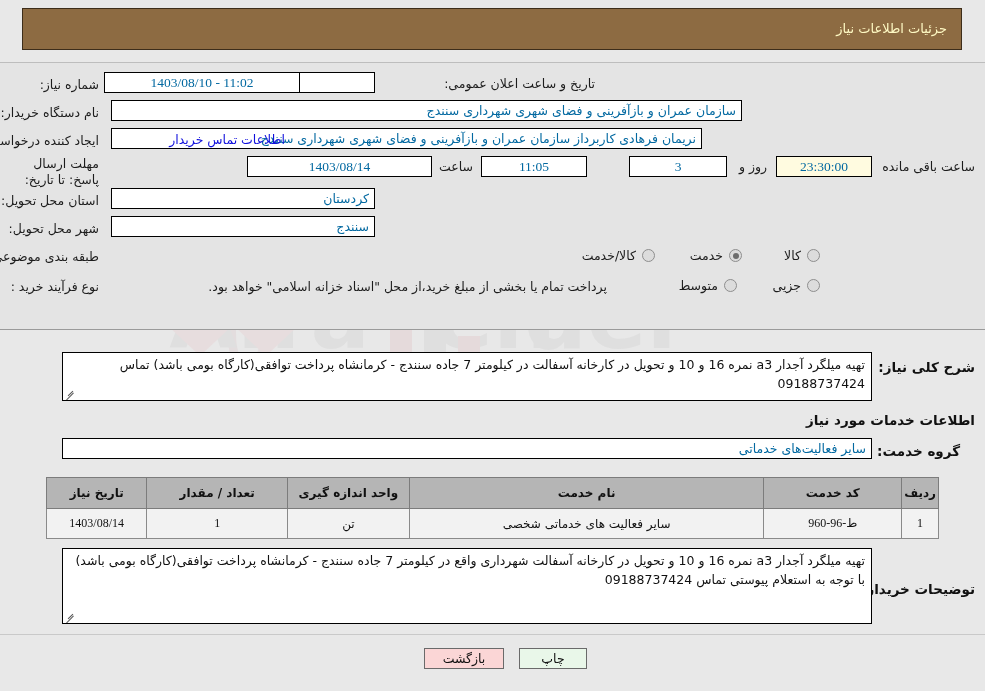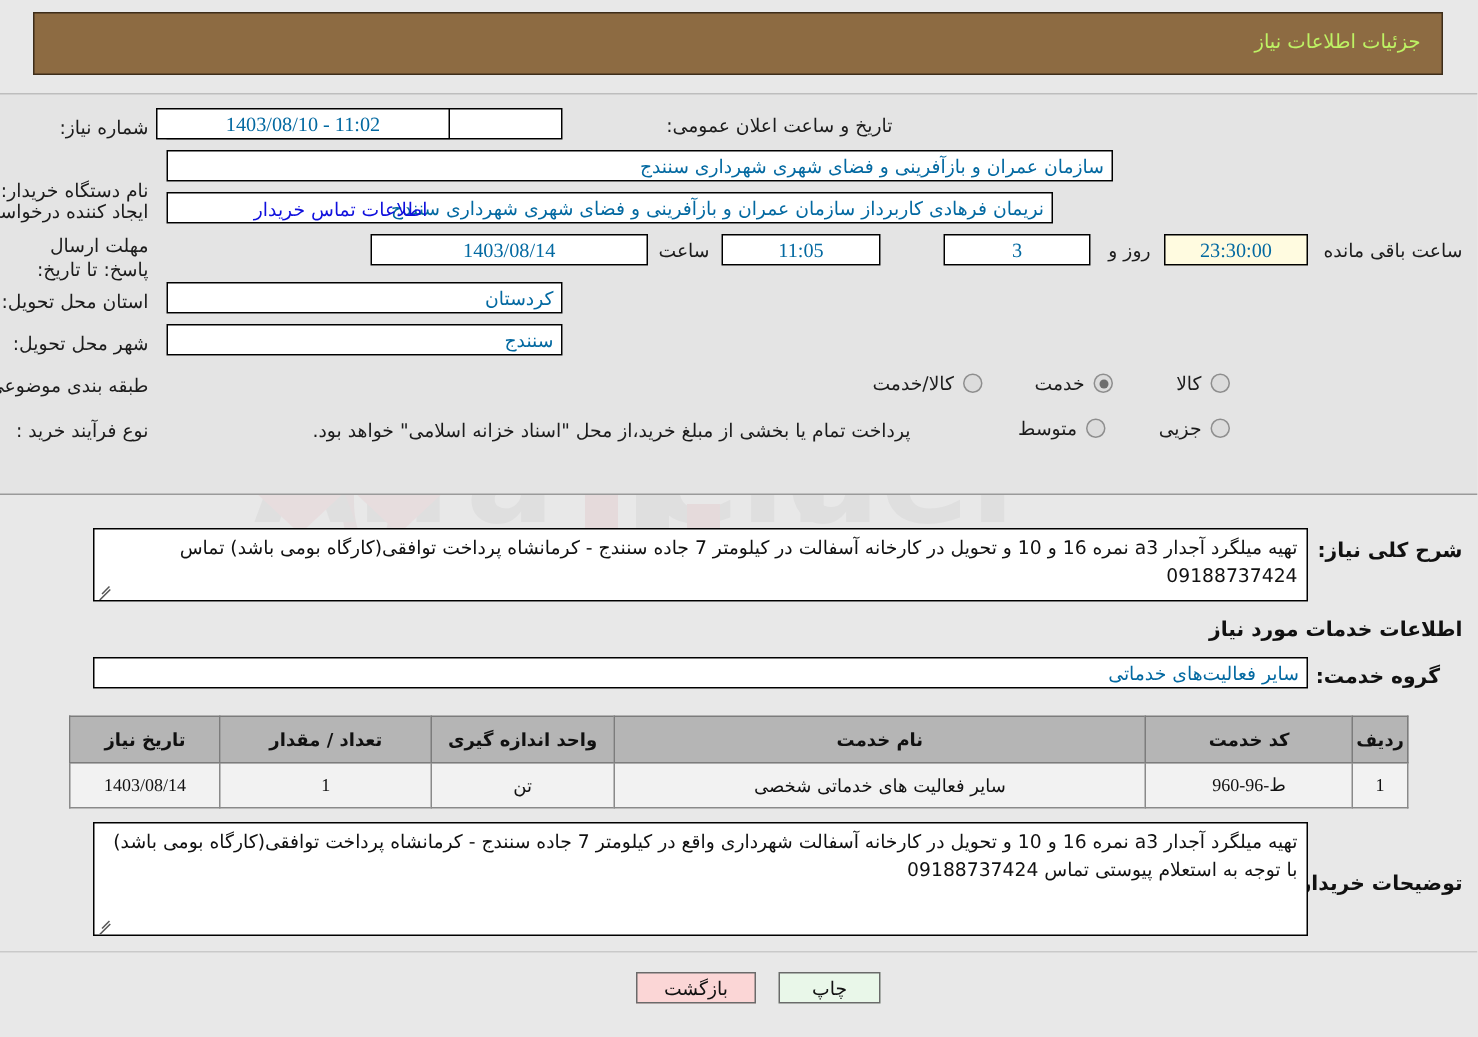--- a/index.html
+++ b/index.html
@@ -34,21 +34,21 @@
     position: absolute;
     left: 22px; top: 8px;
     width: 940px; height: 42px;
     background: #8d6b42;
     border: 1px solid #3d2d1a;
     box-sizing: border-box;
   }
   #header-title {
     position: absolute;
     right: 14px; top: 12px;
-    color: #bef264;
+    color: #fef9c3;
     font-size: 13px;
     letter-spacing: .2px;
   }
 
   
   #panel-top {
     position: absolute;
     left: 0; top: 62px;
     width: 985px; height: 268px;
     background: #e4e4e4;
@@ -258,21 +258,21 @@
 
 <div id="panel-top">
 
   <div class="lbl" style="right:886px; top:14px;">شماره نیاز:</div>
   <div class="fld num" style="right:610px; top:9px; width:264px;">1103005633000154</div>
 
   <div class="inline-lbl" style="right:390px; top:10px;">تاریخ و ساعت اعلان عمومی:</div>
 
   <div class="fld num" style="left:104px; top:9px; width:196px;">1403/08/10 - 11:02</div>
 
-  <div class="lbl" style="right:886px; top:56px;">نام دستگاه خریدار:</div>
+  <div class="lbl" style="right:886px; top:42px;">نام دستگاه خریدار:</div>
   <div class="fld rtltxt" style="right:243px; top:37px; width:631px;padding-left:44px;">سازمان عمران و بازآفرینی و فضای شهری شهرداری سنندج</div>
 
   <div class="lbl" style="right:886px; top:70px;">ایجاد کننده درخواست:</div>
   <div class="fld rtltxt" style="right:283px; top:65px; width:591px;">نریمان فرهادی کاربرداز سازمان عمران و بازآفرینی و فضای شهری شهرداری سنندج</div>
   <a class="link" id="contact-link" style="right:700px; top:69px;" href="#">اطلاعات تماس خریدار</a>
 
   <div class="lbl" style="right:886px; top:93px; width:88px; white-space:normal; text-align:right; line-height:16px;">مهلت ارسال پاسخ: تا تاریخ:</div>
   <div class="fld num" style="right:553px; top:93px; width:185px;">1403/08/14</div>
   <div class="inline-lbl" style="right:512px; top:93px;">ساعت</div>
   <div class="fld num" style="right:398px; top:93px; width:106px;">11:05</div>

